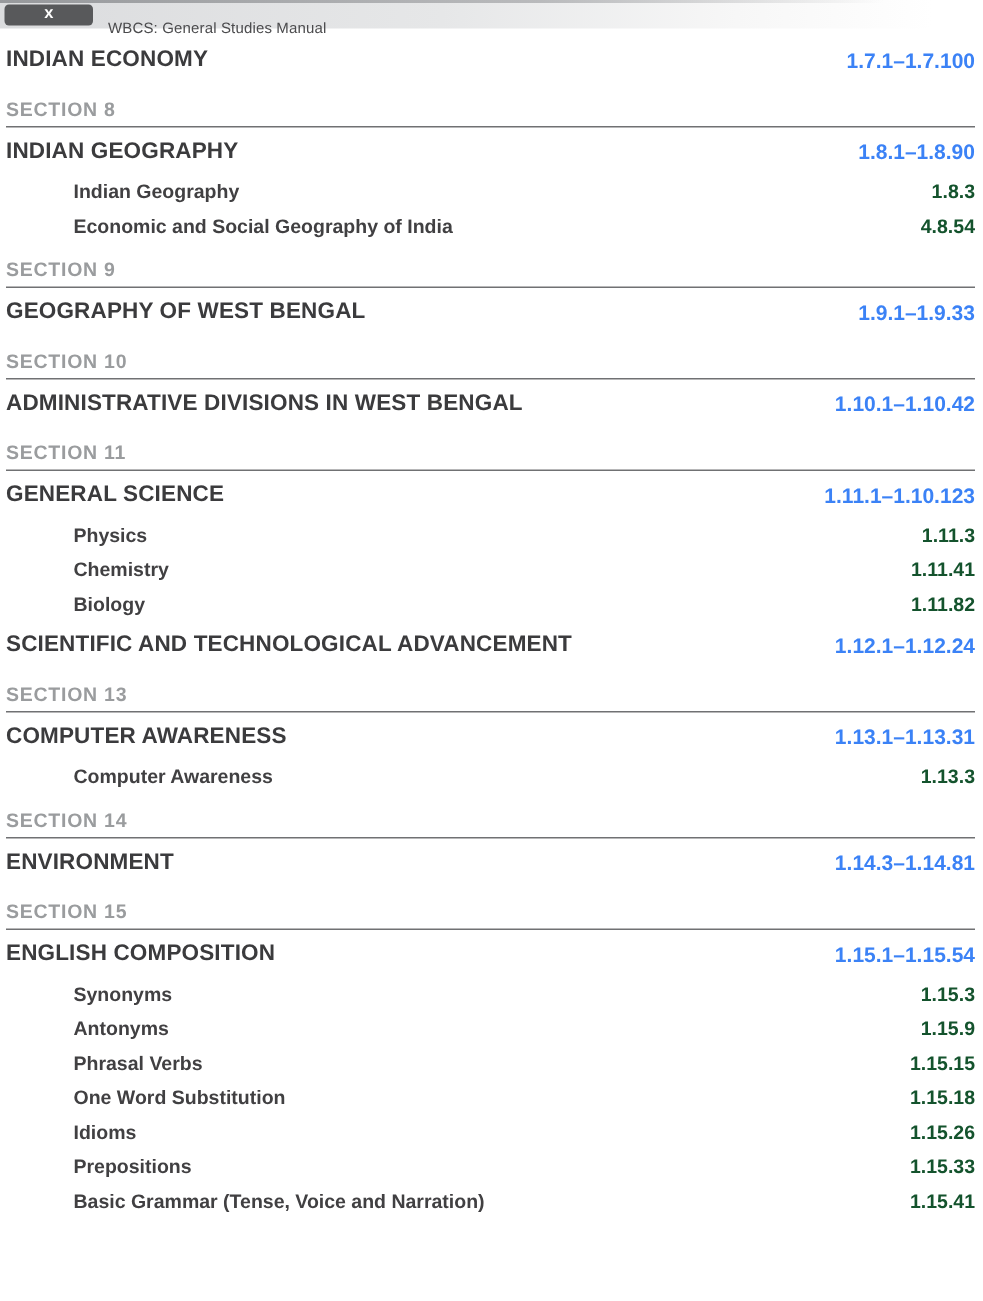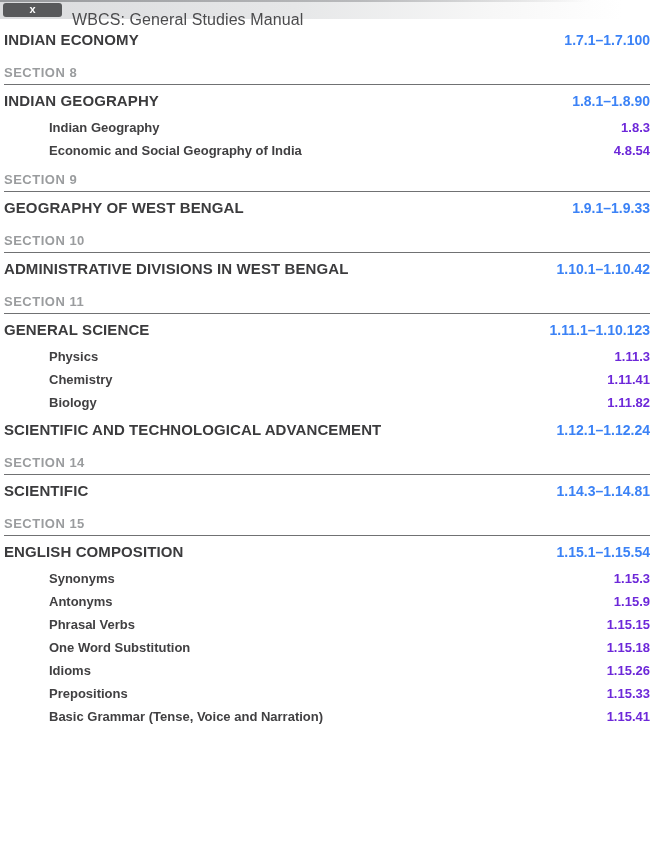--- a/index.html
+++ b/index.html
@@ -36,21 +36,21 @@
     color: #ffffff;
     font-size: 11px;
     font-weight: bold;
     display: flex;
     align-items: center;
     justify-content: center;
     line-height: 1;
   }
   .book-title {
     margin-left: 72px;
-    font-size: 16px;
+    font-size: 10px;
     color: #4b4b4d;
     letter-spacing: 0.1px;
     margin-top: 20px;
   }
 
   
   .toc {
     padding: 5px 5px 0 4px;
   }
   .section-label {
@@ -93,21 +93,21 @@
   .sub-title {
     font-size: 13px;
     line-height: 14px;
     font-weight: bold;
     color: #414042;
   }
   .sub-pages {
     font-size: 13px;
     line-height: 14px;
     font-weight: bold;
-    color: #6d28d9;
+    color: #14532d;
     white-space: nowrap;
   }
 </style>
 </head>
 <body>
 
 <div class="page">
   <header class="runninghead">
     <span class="page-badge">x</span>
     <span class="book-title">WBCS: General Studies Manual</span>
@@ -189,26 +189,40 @@
 
   <section class="toc-section">
     <div class="entries">
   <div class="entry-row">
     <span class="entry-title">SCIENTIFIC AND TECHNOLOGICAL ADVANCEMENT</span>
     <span class="entry-pages">1.12.1–1.12.24</span>
   </div>
 </div>
   </section>
 
+  <section class="toc-section">
+    <h2 class="section-label">SECTION 13</h2>
+    <div class="entries">
+  <div class="entry-row">
+    <span class="entry-title">COMPUTER AWARENESS</span>
+    <span class="entry-pages">1.13.1–1.13.31</span>
+  </div>
+
+  <div class="sub-row">
+    <span class="sub-title">Computer Awareness</span>
+    <span class="sub-pages">1.13.3</span>
+  </div>
+</div>
+  </section>
 
   <section class="toc-section">
     <h2 class="section-label">SECTION 14</h2>
     <div class="entries">
   <div class="entry-row">
-    <span class="entry-title">SCIENTIFIC</span>
+    <span class="entry-title">ENVIRONMENT</span>
     <span class="entry-pages">1.14.3–1.14.81</span>
   </div>
 </div>
   </section>
 
   <section class="toc-section">
     <h2 class="section-label">SECTION 15</h2>
     <div class="entries">
   <div class="entry-row">
     <span class="entry-title">ENGLISH COMPOSITION</span>

